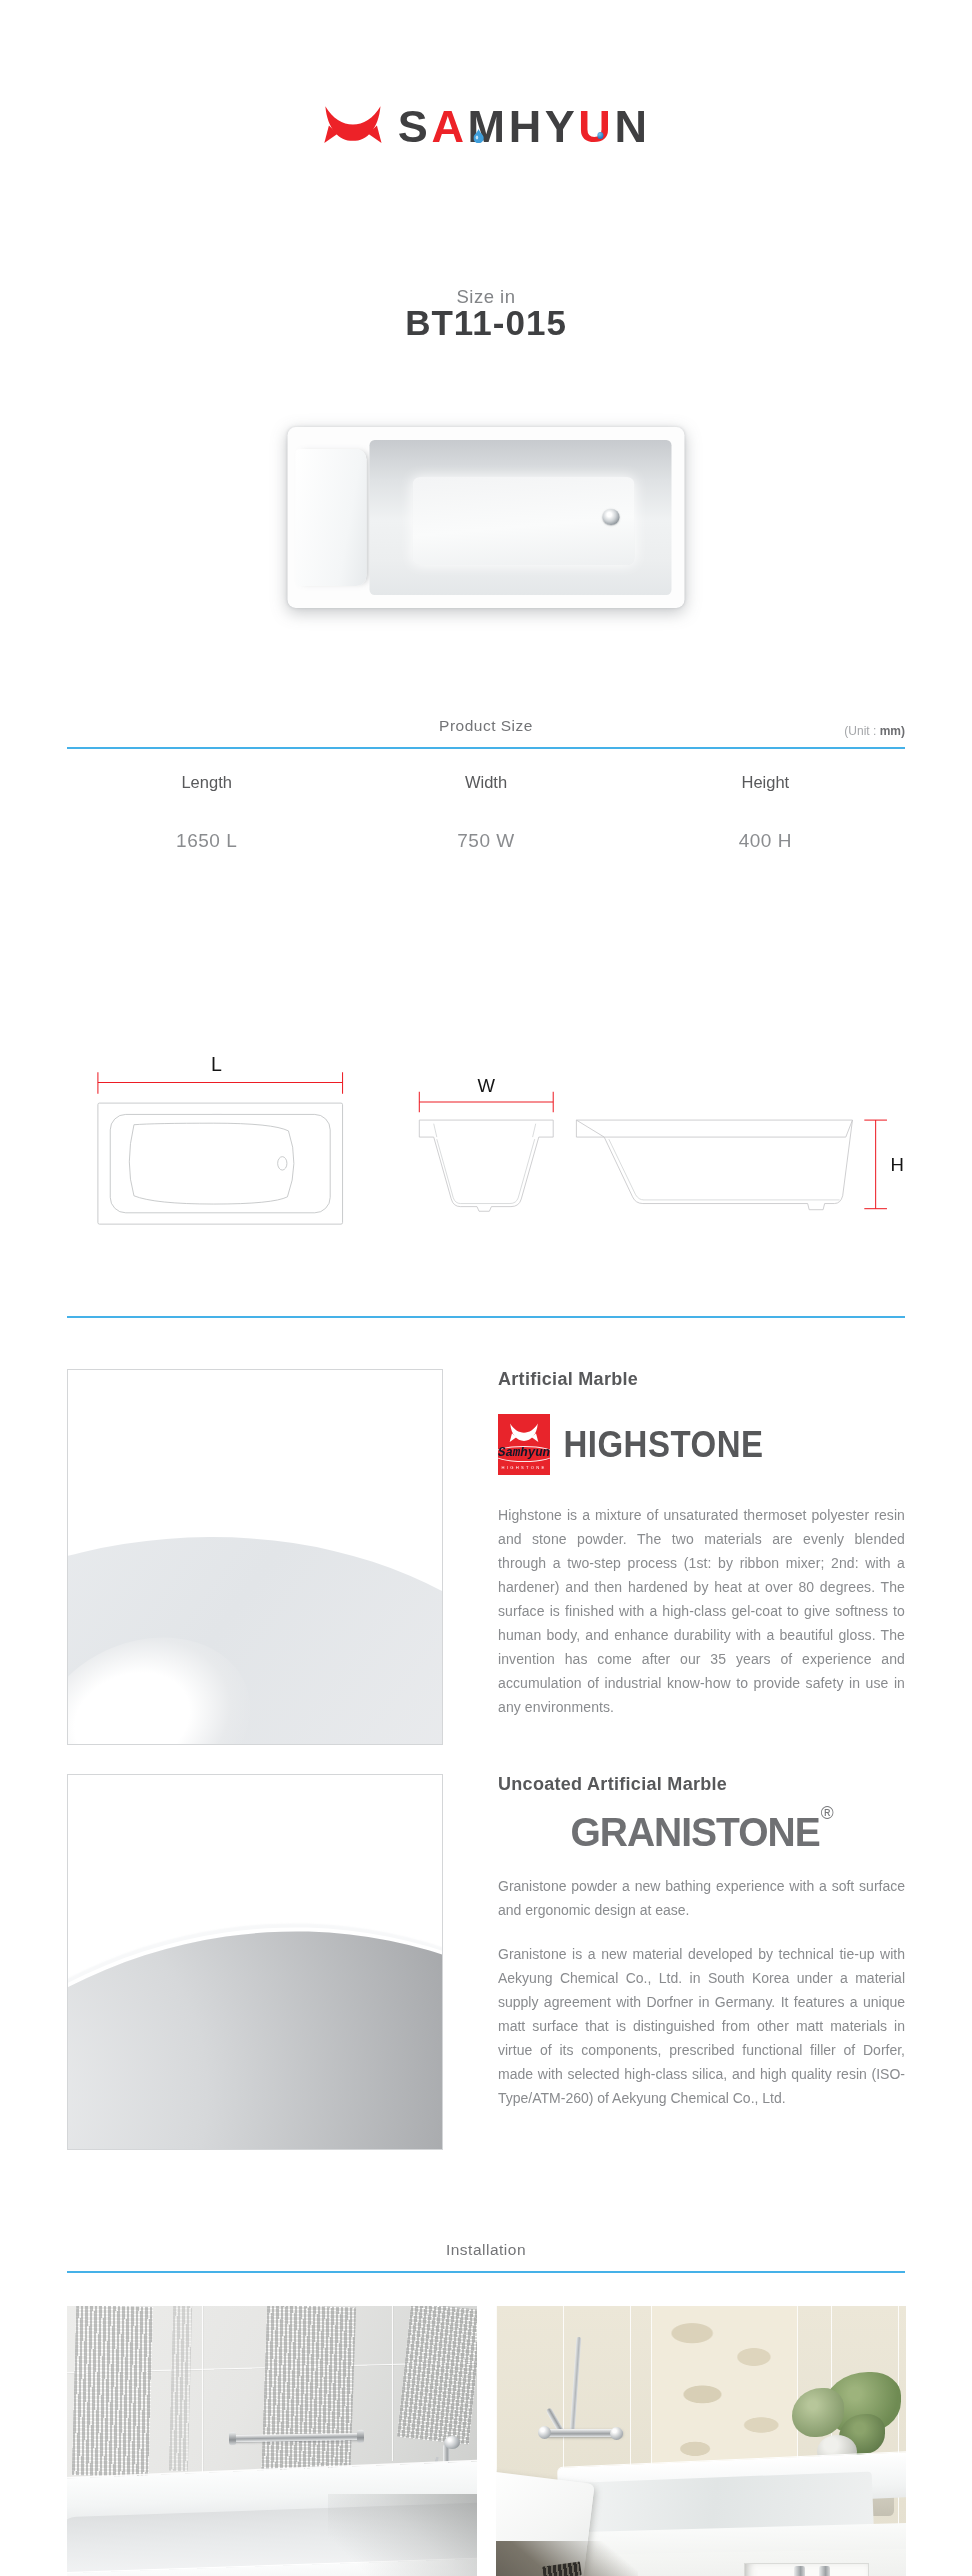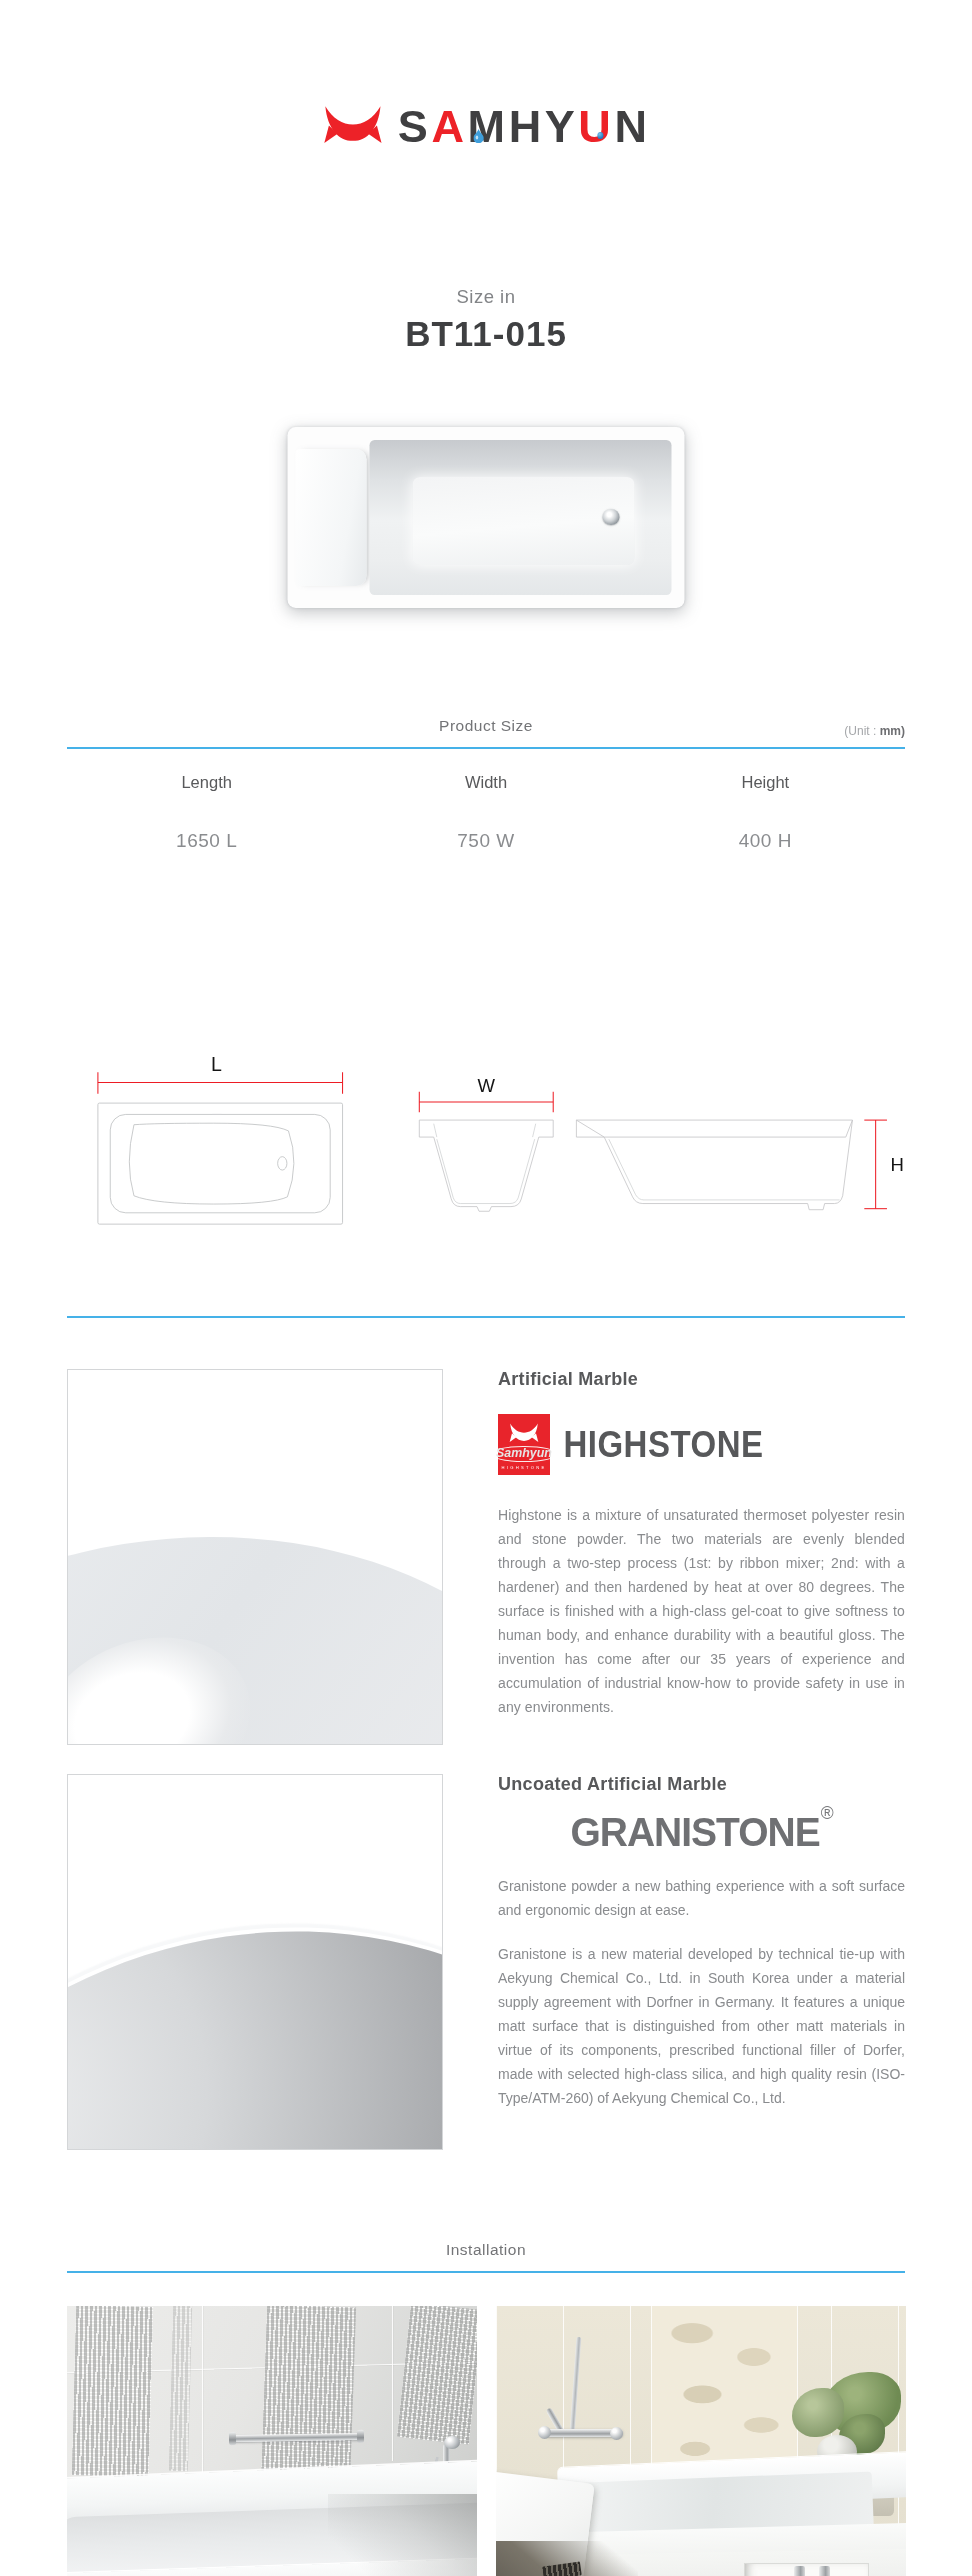--- a/index.html
+++ b/index.html
@@ -17,21 +17,21 @@
     line-height:0.92;display:flex;}
   .wm-dark{color:#3f3f41;}
   .wm-red{color:#ed2228;}
   .wm-drop{position:absolute;left:76px;top:23px;width:10.3px;height:14.4px;}
   .wm-udot{position:absolute;left:200px;top:26px;width:5.7px;height:7.2px;border-radius:50%;
     background:radial-gradient(circle at 35% 30%, #7cc4ee 0%, #1e79c0 70%);}
 
   
   .built-in{position:absolute;top:286px;left:0;width:100%;text-align:center;
     font-size:18.5px;color:#828487;letter-spacing:0.5px;}
-  .model-no{position:absolute;top:314px;left:0;width:100%;text-align:center;
+  .model-no{position:absolute;top:303px;left:0;width:100%;text-align:center;
     font-size:35px;font-weight:600;color:#3f4042;letter-spacing:1px;}
 
   
   .product-photo{position:absolute;top:427px;left:50%;transform:translateX(-50%);
     width:397px;height:181px;background:#fdfdfd;border-radius:8.2px;
     box-shadow:0 4.1px 15.5px rgba(95,100,106,.35), 0 0 3.1px rgba(120,125,130,.25);}
   .pp-headrest{position:absolute;left:8.2px;top:21.6px;bottom:21.6px;width:71px;
     background:linear-gradient(100deg,#ffffff 0%,#f4f6f7 70%,#e7eaec 100%);
     border-radius:4.1px 10.3px 10.3px 4.1px;
     box-shadow:4.1px 0 7.2px -4.1px rgba(110,115,120,.55);}
@@ -74,22 +74,22 @@
     border-radius:50%;left:-227px;top:160px;transform:rotate(-13deg);
     background:radial-gradient(ellipse at 16% 14%, #f5f6f7 0%, #d6d8da 28%, #a4a6a9 55%, #8e9093 78%, #88898c 100%);
     box-shadow:0 -4.1px 0 rgba(255,255,255,.95),0 -8.2px 1.5px rgba(245,246,247,.8);}
 
   .tex-col{position:absolute;left:498px;width:407px;}
   .tex-category{font-size:18px;color:#57585a;font-weight:600;letter-spacing:0.3px;}
   .hs-logo-row{display:flex;align-items:center;margin-top:24px;}
   .hs-logo-box{width:52px;height:61px;background:#e8242b;position:relative;flex:0 0 auto;
     display:flex;flex-direction:column;align-items:center;justify-content:flex-end;padding-bottom:4.6px;box-sizing:border-box;}
   .hs-logo-crescent{position:absolute;top:6.2px;left:50%;transform:translateX(-50%);width:33px;height:24px;}
-  .hs-logo-script{font-family:Liberation Sans, sans-serif;font-style:italic;font-weight:700;
-    color:#e5e5e5;font-size:12.4px;border:0.5px solid rgba(255,255,255,.9);border-radius:50%;
+  .hs-logo-script{font-family:Liberation Mono, monospace;font-style:italic;font-weight:700;
+    color:#0f172a;font-size:12.4px;border:0.5px solid rgba(255,255,255,.9);border-radius:50%;
     padding:0.5px 4.1px 1.5px;line-height:1;}
   .hs-logo-caption{color:#ffffff;font-size:4.1px;letter-spacing:2.3px;margin-top:3.1px;}
   .hs-big-name{font-size:33px;font-weight:700;color:#57585a;margin-left:13.4px;
     transform:scaleY(1.12);transform-origin:left center;letter-spacing:0.5px;}
   .tex-body{margin-top:28px;font-size:14px;line-height:24px;color:#898b8e;
     text-align:justify;letter-spacing:0.1px;}
   .gs-name-row{margin-top:15px;color:#6f7073;text-align:center;}
   .gs-name{font-size:39px;font-weight:700;letter-spacing:-1px;transform:scaleY(1.05);
     transform-origin:left center;display:inline-block;}
   .gs-reg{font-size:17.5px;font-weight:400;vertical-align:top;position:relative;top:-7.2px;left:1px;color:#77787b;}

